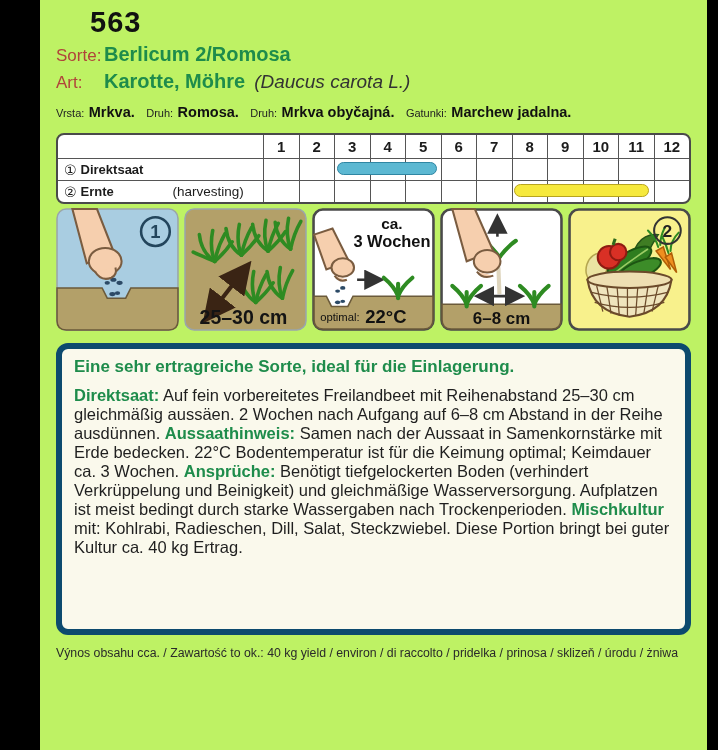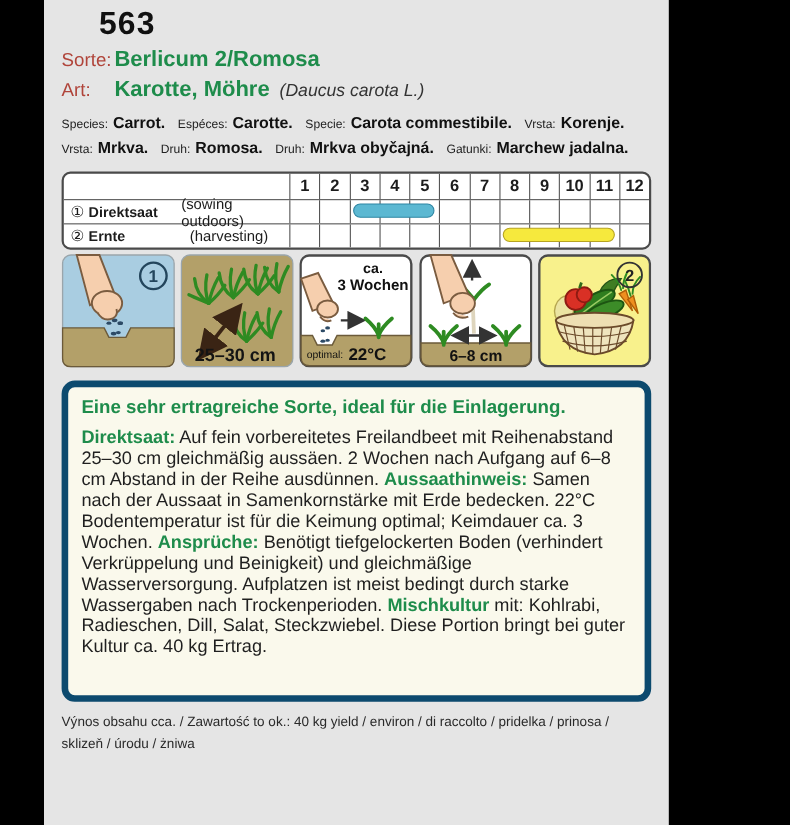--- a/index.html
+++ b/index.html
@@ -1,25 +1,25 @@
 <!DOCTYPE html>
 <html><head>
 <meta charset="utf-8">
 <style>
   html,body{margin:0;padding:0;background:#111;}
   .stage{position:relative;width:718px;height:750px;background:#000;overflow:hidden;
          font-family:"Liberation Sans","DejaVu Sans",sans-serif;color:#1c1c1c;}
-  .packet{position:absolute;left:40px;top:0;width:568px;height:750px;background:#e5e5e5;
+  .packet{position:absolute;left:40px;top:0;width:667px;height:750px;background:#bef264;
           box-sizing:border-box;padding:4px 16px;overflow:hidden;}
   .pkt-number{font-size:29px;font-weight:bold;margin:2px 0 0 34px;color:#111;letter-spacing:1px;}
   .variety-line{margin-top:15px;font-size:11.5px;color:#222;}
   .name-row{display:flex;align-items:baseline;margin-top:4px;}
   .name-label{width:48px;flex:none;font-size:17px;color:#b0443a;}
   .name-value{font-size:20px;font-weight:bold;color:#1e8c4b;white-space:nowrap;}
-  .latin{font-size:16px;font-style:italic;font-weight:normal;color:#333;margin-left:9px;}
+  .latin{font-size:19px;font-style:italic;font-weight:normal;color:#333;margin-left:9px;}
   .species-block{margin-top:8px;}
   .species-line{line-height:22px;white-space:nowrap;}
   .sp-label{font-size:11px;color:#222;}
   .sp-value{font-size:14.5px;font-weight:bold;color:#111;margin-right:7px;}
   
   .cal{margin-top:9px;border:2px solid #4a4a4a;border-radius:8px;overflow:hidden;background:#fff;}
   .cal-row{display:flex;height:21px;border-top:1px solid #555;}
   .cal-row.cal-header{height:23px;border-top:none;}
   .cal-label-col{width:205px;flex:none;display:flex;align-items:center;padding-left:6px;box-sizing:border-box;}
   .cal-num{font-size:14px;margin-right:4px;}
@@ -59,30 +59,20 @@
       <span class="name-value">Berlicum 2/Romosa</span>
     </div>
     <div class="name-row">
       <span class="name-label">Art:</span>
       <span class="name-value">Karotte, Möhre</span>
       <span class="name-value latin">(Daucus carota L.)</span>
     </div>
 
     <div class="species-block">
       <div class="species-line">
-        <span class="sp-label">Species:</span>
-        <span class="sp-value">Carrot.</span>
-        <span class="sp-label">Espéces:</span>
-        <span class="sp-value">Carotte.</span>
-        <span class="sp-label">Specie:</span>
-        <span class="sp-value">Carota commestibile.</span>
-        <span class="sp-label">Vrsta:</span>
-        <span class="sp-value">Korenje.</span>
-      </div>
-      <div class="species-line">
         <span class="sp-label">Vrsta:</span>
         <span class="sp-value">Mrkva.</span>
         <span class="sp-label">Druh:</span>
         <span class="sp-value">Romosa.</span>
         <span class="sp-label">Druh:</span>
         <span class="sp-value">Mrkva obyčajná.</span>
         <span class="sp-label">Gatunki:</span>
         <span class="sp-value">Marchew jadalna.</span>
       </div>
     </div>
@@ -102,21 +92,20 @@
           <i class="mh">9</i>
           <i class="mh">10</i>
           <i class="mh">11</i>
           <i class="mh">12</i>
         </div>
       </div>
       <div class="cal-row">
         <div class="cal-label-col">
           <span class="cal-num">①</span>
           <span class="cal-name">Direktsaat</span>
-          <span class="cal-sub">(sowing outdoors)</span>
         </div>
         <div class="cal-months">
           <i class="mc"></i>
             <i class="mc"></i>
             <i class="mc"></i>
             <i class="mc"></i>
             <i class="mc"></i>
             <i class="mc"></i>
             <i class="mc"></i>
             <i class="mc"></i>

